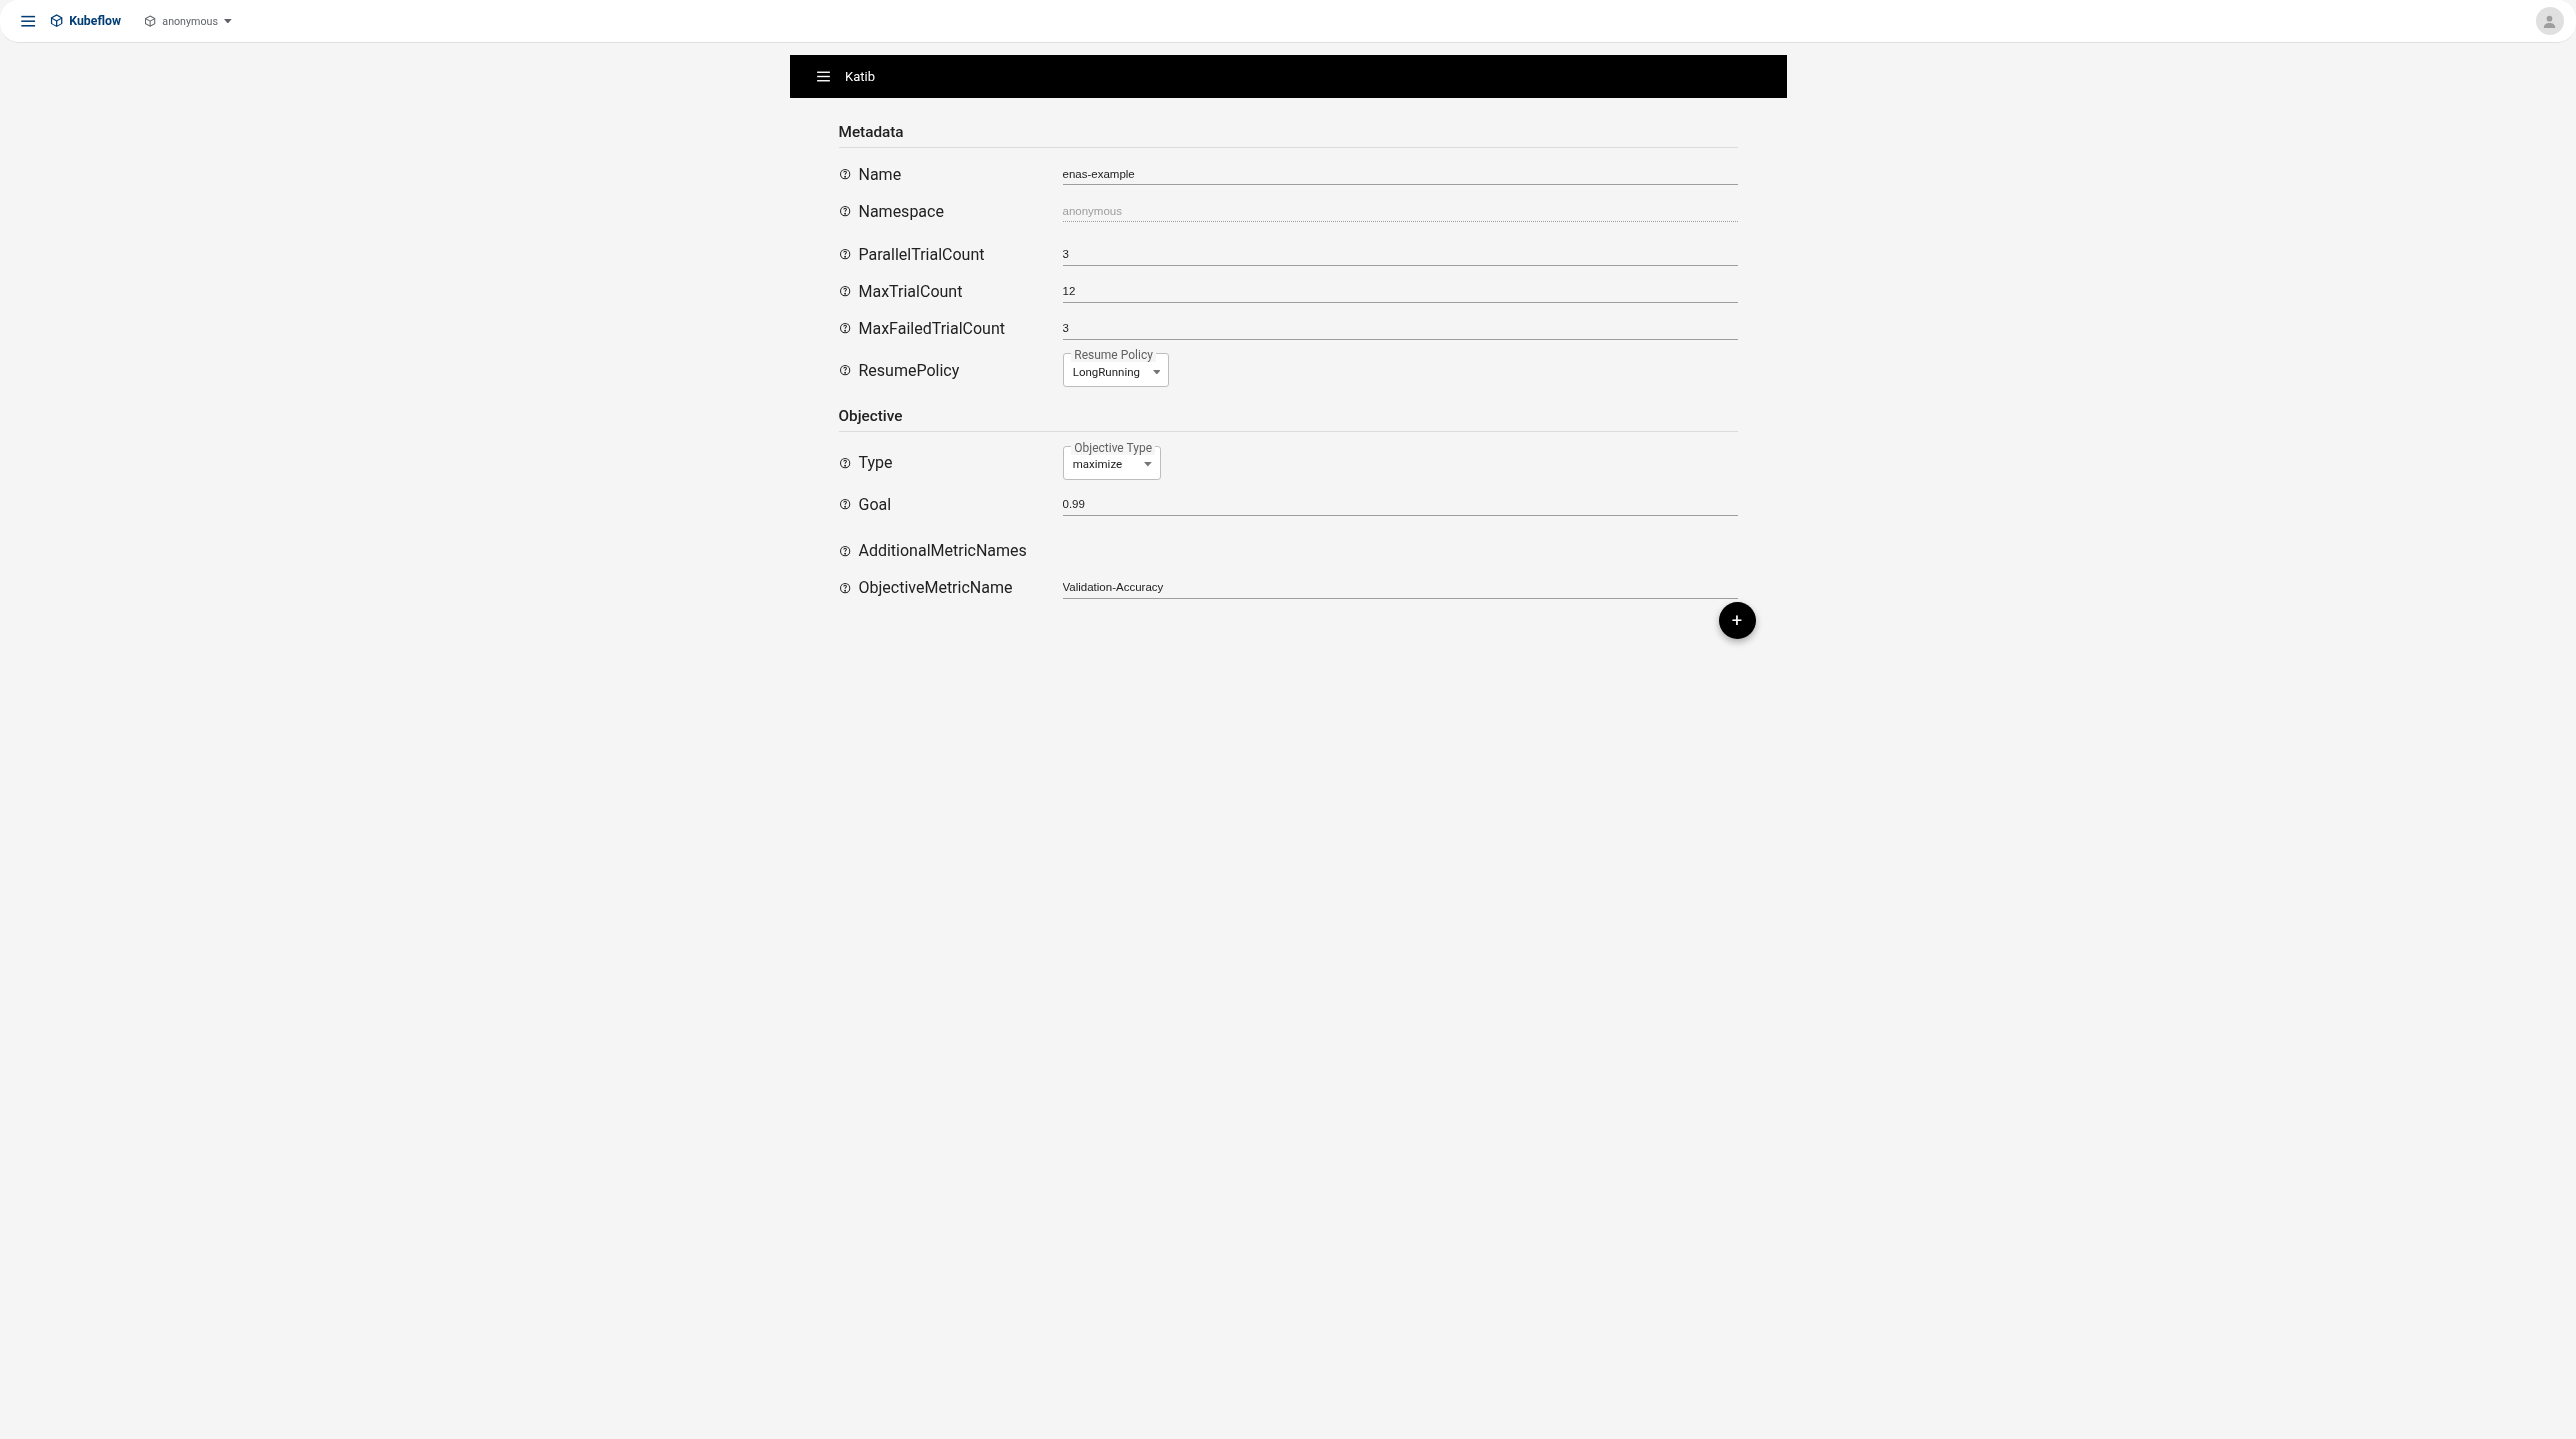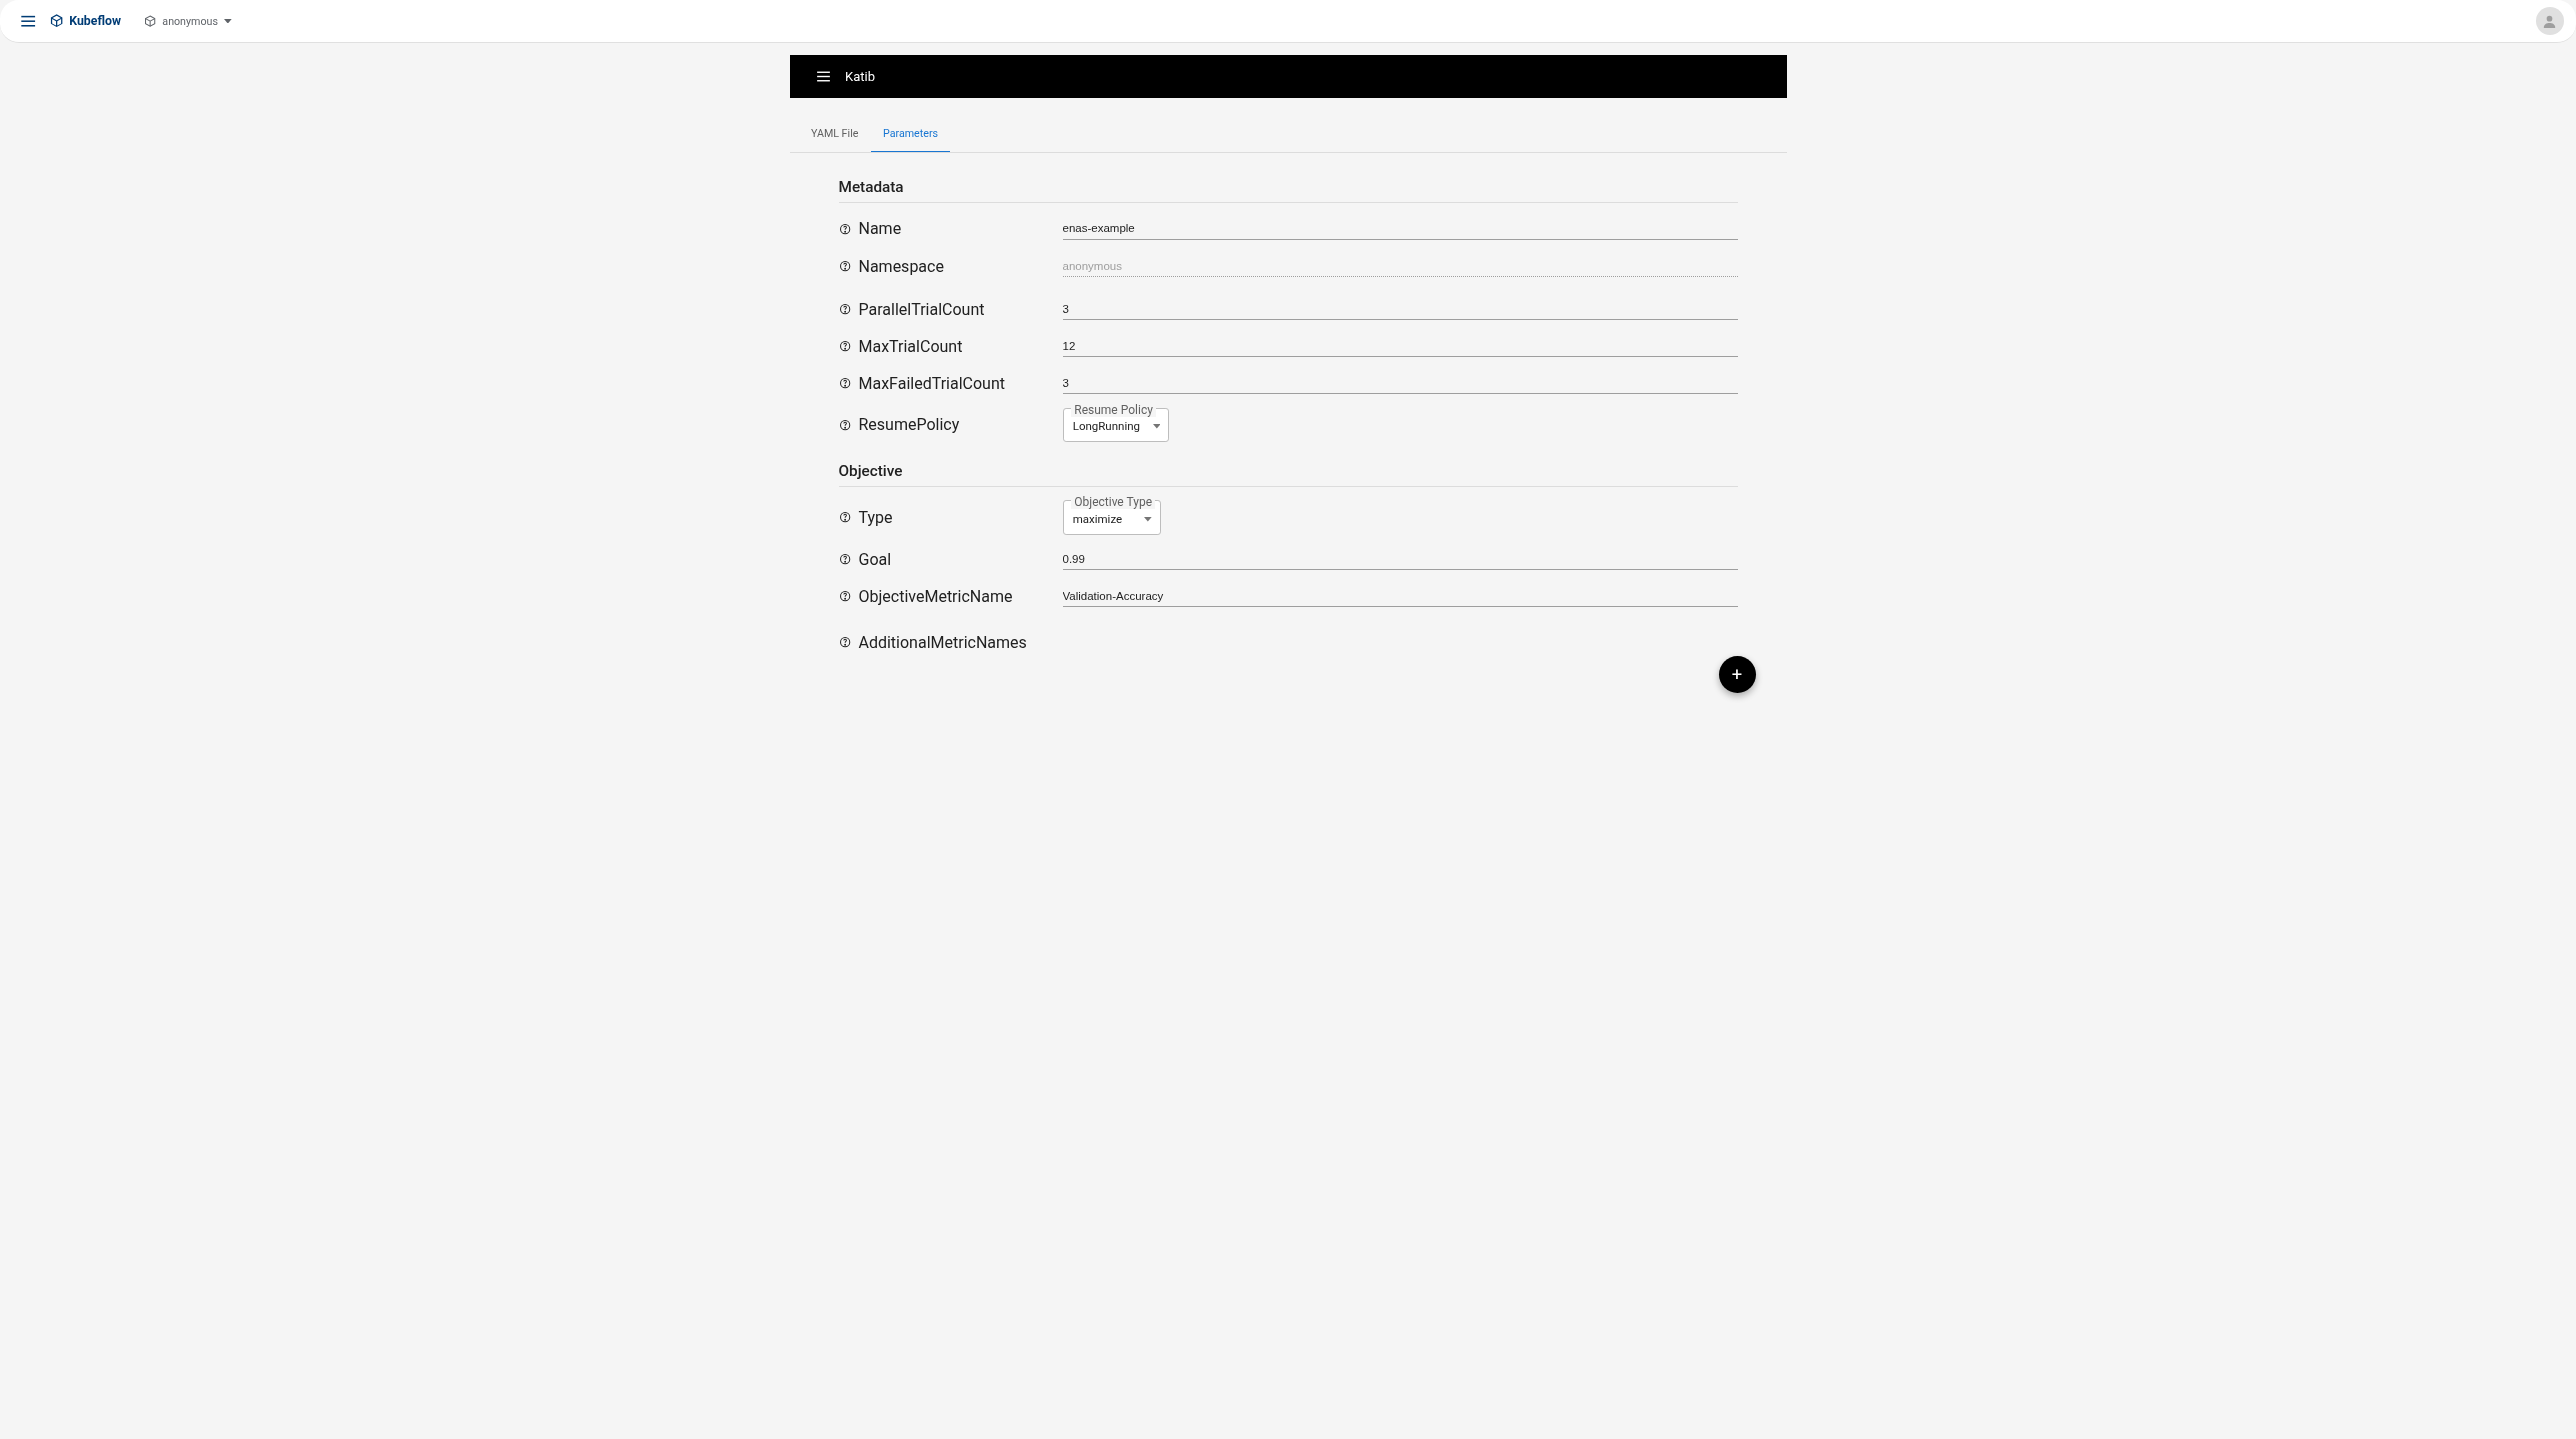--- a/index.html
+++ b/index.html
@@ -239,24 +239,20 @@
     <div class="menu-btn">
       <svg width="17" height="17" viewBox="0 0 24 24" fill="none" stroke="#fff" stroke-width="2">
           <line x1="3" y1="6" x2="21" y2="6"></line>
           <line x1="3" y1="12" x2="21" y2="12"></line>
           <line x1="3" y1="18" x2="21" y2="18"></line>
         </svg>
     </div>
     <div class="title">Katib</div>
   </div>
 
-  <div class="tabs">
-    <div class="tab">YAML File</div>
-    <div class="tab active">Parameters</div>
-  </div>
 
   <div class="form-area">
 
     <div class="section-title">Metadata</div>
 
     <div class="form-row">
       <div class="label-cell">
         <span class="help-icon">
             <svg width="12.3" height="12.3" viewBox="0 0 24 24" fill="none" stroke="#212121" stroke-width="2">
               <circle cx="12" cy="12" r="9"></circle>
@@ -395,48 +391,48 @@
               <circle cx="12" cy="17" r="0.8" fill="#212121"></circle>
             </svg>
           </span>
         <span>Goal</span>
       </div>
       <div class="input-cell">
         <input class="underline-input" value="0.99" style="">
       </div>
     </div>
 
+    <div class="form-row" style="margin-top:12.3px">
+      <div class="label-cell">
+        <span class="help-icon">
+            <svg width="12.3" height="12.3" viewBox="0 0 24 24" fill="none" stroke="#212121" stroke-width="2">
+              <circle cx="12" cy="12" r="9"></circle>
+              <path d="M9.5 9a2.5 2.5 0 015 0c0 1.5-2.5 2-2.5 4"></path>
+              <circle cx="12" cy="17" r="0.8" fill="#212121"></circle>
+            </svg>
+          </span>
+        <span>AdditionalMetricNames</span>
+      </div>
+      <div class="input-cell"></div>
+    </div>
+
     <div class="form-row">
       <div class="label-cell">
         <span class="help-icon">
             <svg width="12.3" height="12.3" viewBox="0 0 24 24" fill="none" stroke="#212121" stroke-width="2">
               <circle cx="12" cy="12" r="9"></circle>
               <path d="M9.5 9a2.5 2.5 0 015 0c0 1.5-2.5 2-2.5 4"></path>
               <circle cx="12" cy="17" r="0.8" fill="#212121"></circle>
             </svg>
           </span>
         <span>ObjectiveMetricName</span>
       </div>
       <div class="input-cell">
         <input class="underline-input" value="Validation-Accuracy" style="">
       </div>
-    </div>
-
-    <div class="form-row" style="margin-top:12.3px">
-      <div class="label-cell">
-        <span class="help-icon">
-            <svg width="12.3" height="12.3" viewBox="0 0 24 24" fill="none" stroke="#212121" stroke-width="2">
-              <circle cx="12" cy="12" r="9"></circle>
-              <path d="M9.5 9a2.5 2.5 0 015 0c0 1.5-2.5 2-2.5 4"></path>
-              <circle cx="12" cy="17" r="0.8" fill="#212121"></circle>
-            </svg>
-          </span>
-        <span>AdditionalMetricNames</span>
-      </div>
-      <div class="input-cell"></div>
     </div>
 
   </div>
 
   <div class="fab">
     <span>+</span>
   </div>
 </div>
 
 

